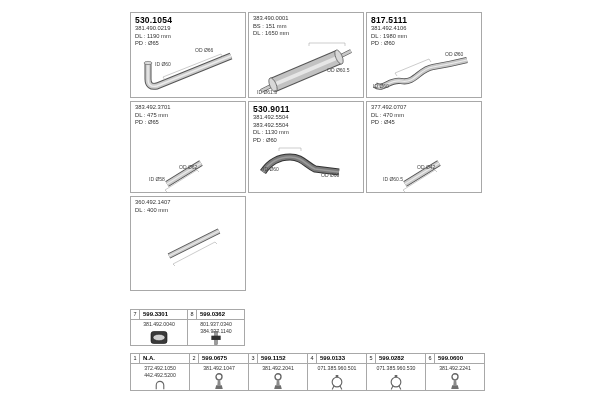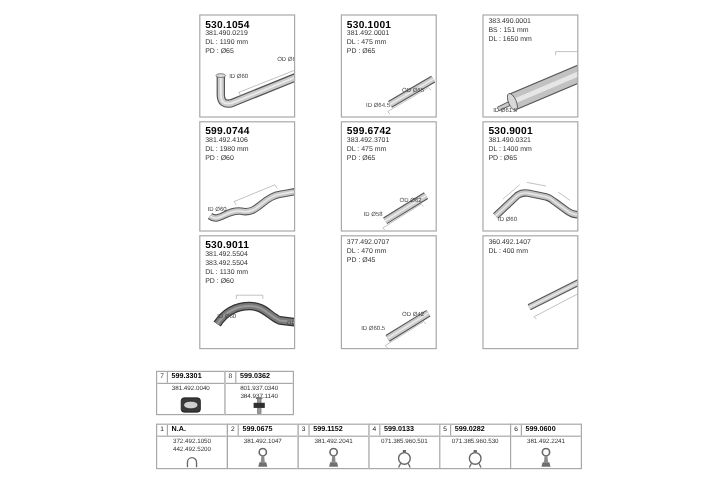--- a/index.html
+++ b/index.html
@@ -17,21 +17,20 @@
     grid-template-rows:86px 92px 95px;
     column-gap:2px; row-gap:3px;
   }
   .cell {
     border:1px solid #a8a8a8;
     background:#fff;
     position:relative;
     box-sizing:border-box;
     padding:2px 0 0 4px;
     overflow:hidden;
-    margin-left:36px;
   }
   .code { font-size:8.5px; font-weight:bold; color:#000; letter-spacing:0.2px; line-height:1.2; }
   .ref  { font-size:5.8px; color:#333; line-height:1.3; }
   .drawing { position:absolute; left:0; bottom:0; width:114px; height:58px; }
   .dlabel { position:absolute; font-size:5px; color:#444; white-space:nowrap; }
 
   .acc-row { position:absolute; left:130px; top:309px; display:flex; }
   .bottom-row { position:absolute; left:130px; top:353px; display:flex; }
   .scell {
     border:1px solid #a8a8a8; background:#fff;
@@ -60,97 +59,68 @@
       <path d="M17 24 L17 40 Q17 49 26 47 L100 17" fill="none" stroke="#555" stroke-width="7" stroke-linejoin="round"></path>
       <path d="M17 24 L17 40 Q17 49 26 47 L100 17" fill="none" stroke="#cccccc" stroke-width="5" stroke-linejoin="round"></path>
       <path d="M17 24 L17 40 Q17 49 26 47 L100 17" fill="none" stroke="#ececec" stroke-width="1.4" stroke-linejoin="round"></path>
       <ellipse cx="17" cy="24" rx="4" ry="1.6" fill="#ddd" stroke="#555" stroke-width="0.6"></ellipse>
       <path d="M32 38 L90 15 M32 38 l2 3 M90 15 l2 3" fill="none" stroke="#999" stroke-width="0.5"></path>
     </svg>
     <span class="dlabel" style="left:64px; top:34px;">OD Ø66</span>
     <span class="dlabel" style="left:24px; top:48px;">ID Ø60</span>
   </div>
 
-  <div class="cell">
-    <div class="code">530.1001</div>
-    <div class="ref">381.492.0001</div>
-    <div class="ref">DL : 475 mm</div>
-    <div class="ref">PD : Ø65</div>
-    <svg class="drawing" viewBox="0 0 114 58">
-      <path d="M40 48 L76 27" fill="none" stroke="#555" stroke-width="6.5"></path>
-      <path d="M40 48 L76 27" fill="none" stroke="#cccccc" stroke-width="4.6"></path>
-      <path d="M40 48 L76 27" fill="none" stroke="#ececec" stroke-width="1.2"></path>
-      <path d="M38 54 L72 34 M38 54 l2 2 M72 34 l2 2" fill="none" stroke="#999" stroke-width="0.5"></path>
-    </svg>
-    <span class="dlabel" style="left:50px; top:60px;">OD Ø65</span>
-    <span class="dlabel" style="left:20px; top:72px;">ID Ø64.5</span>
-  </div>
 
   <div class="cell">
     <div class="ref">383.490.0001</div>
     <div class="ref">BS : 151 mm</div>
     <div class="ref">DL : 1650 mm</div>
     <svg class="drawing" viewBox="0 0 114 58">
       <path d="M12 52 L24 46 M90 18 L102 12" fill="none" stroke="#555" stroke-width="4"></path>
       <path d="M12 52 L24 46 M90 18 L102 12" fill="none" stroke="#c9c9c9" stroke-width="2.6"></path>
       <path d="M24 46 L90 18" fill="none" stroke="#555" stroke-width="15"></path>
       <path d="M24 46 L90 18" fill="none" stroke="#c2c2c2" stroke-width="13"></path>
       <path d="M24 46 L90 18" fill="none" stroke="#e6e6e6" stroke-width="4"></path>
       <ellipse cx="24" cy="46" rx="3.2" ry="7.6" transform="rotate(-23 24 46)" fill="#d8d8d8" stroke="#555" stroke-width="0.7"></ellipse>
       <ellipse cx="90" cy="18" rx="3.2" ry="7.6" transform="rotate(-23 90 18)" fill="#d8d8d8" stroke="#555" stroke-width="0.7"></ellipse>
       <path d="M60 4 L96 4 M60 4 l0 3 M96 4 l0 3" fill="none" stroke="#999" stroke-width="0.5"></path>
     </svg>
     <span class="dlabel" style="left:78px; top:54px;">OD Ø60.5</span>
     <span class="dlabel" style="left:8px; top:76px;">ID Ø61.5</span>
   </div>
 
   <div class="cell">
-    <div class="code">599.0744</div>
+    <div class="code">817.5111</div>
     <div class="ref">381.492.4106</div>
     <div class="ref">DL : 1980 mm</div>
     <div class="ref">PD : Ø60</div>
     <svg class="drawing" viewBox="0 0 114 58">
       <path d="M8 46 C16 52 22 40 34 42 C48 45 52 30 66 28 C78 26 88 24 100 21" fill="none" stroke="#555" stroke-width="6.2"></path>
       <path d="M8 46 C16 52 22 40 34 42 C48 45 52 30 66 28 C78 26 88 24 100 21" fill="none" stroke="#c8c8c8" stroke-width="4.4"></path>
       <path d="M8 46 C16 52 22 40 34 42 C48 45 52 30 66 28 C78 26 88 24 100 21" fill="none" stroke="#ececec" stroke-width="1.2"></path>
       <path d="M28 34 L62 20 M28 34 l2 3 M62 20 l2 3" fill="none" stroke="#999" stroke-width="0.5"></path>
     </svg>
     <span class="dlabel" style="left:78px; top:38px;">OD Ø60</span>
     <span class="dlabel" style="left:6px; top:70px;">ID Ø60</span>
   </div>
 
   <div class="cell">
-    <div class="code">599.6742</div>
     <div class="ref">383.492.3701</div>
     <div class="ref">DL : 475 mm</div>
     <div class="ref">PD : Ø65</div>
     <svg class="drawing" viewBox="0 0 114 58">
       <path d="M36 50 L70 29" fill="none" stroke="#555" stroke-width="6.5"></path>
       <path d="M36 50 L70 29" fill="none" stroke="#cccccc" stroke-width="4.6"></path>
       <path d="M36 50 L70 29" fill="none" stroke="#ececec" stroke-width="1.2"></path>
       <path d="M34 56 L66 36 M34 56 l2 2 M66 36 l2 2" fill="none" stroke="#999" stroke-width="0.5"></path>
     </svg>
     <span class="dlabel" style="left:48px; top:62px;">OD Ø62</span>
     <span class="dlabel" style="left:18px; top:74px;">ID Ø58</span>
   </div>
 
-  <div class="cell">
-    <div class="code">530.9001</div>
-    <div class="ref">381.490.0321</div>
-    <div class="ref">DL : 1400 mm</div>
-    <div class="ref">PD : Ø65</div>
-    <svg class="drawing" viewBox="0 0 114 58">
-      <path d="M10 46 L28 29 Q32 26 37 27 L52 30 Q56 31 59 34 L70 42 Q74 45 79 45 L98 45" fill="none" stroke="#555" stroke-width="6.2" stroke-linejoin="round"></path>
-      <path d="M10 46 L28 29 Q32 26 37 27 L52 30 Q56 31 59 34 L70 42 Q74 45 79 45 L98 45" fill="none" stroke="#c4c4c4" stroke-width="4.4" stroke-linejoin="round"></path>
-      <path d="M10 46 L28 29 Q32 26 37 27 L52 30 Q56 31 59 34 L70 42 Q74 45 79 45 L98 45" fill="none" stroke="#e8e8e8" stroke-width="1.2" stroke-linejoin="round"></path>
-      <path d="M16 32 L30 20 M36 18 L52 21 M62 26 L72 33" fill="none" stroke="#999" stroke-width="0.5"></path>
-    </svg>
-    <span class="dlabel" style="left:84px; top:78px;">OD Ø60</span>
-    <span class="dlabel" style="left:12px; top:78px;">ID Ø60</span>
-  </div>
 
   <div class="cell">
     <div class="code">530.9011</div>
     <div class="ref">381.492.5504</div>
     <div class="ref">383.492.5504</div>
     <div class="ref">DL : 1130 mm</div>
     <div class="ref">PD : Ø60</div>
     <svg class="drawing" viewBox="0 0 114 58">
       <path d="M14 38 C20 29 29 23 41 23 C53 23 57 31 66 35 L90 38" fill="none" stroke="#333" stroke-width="7.2" stroke-linejoin="round"></path>
       <path d="M14 38 C20 29 29 23 41 23 C53 23 57 31 66 35 L90 38" fill="none" stroke="#7a7a7a" stroke-width="5.2" stroke-linejoin="round"></path>

